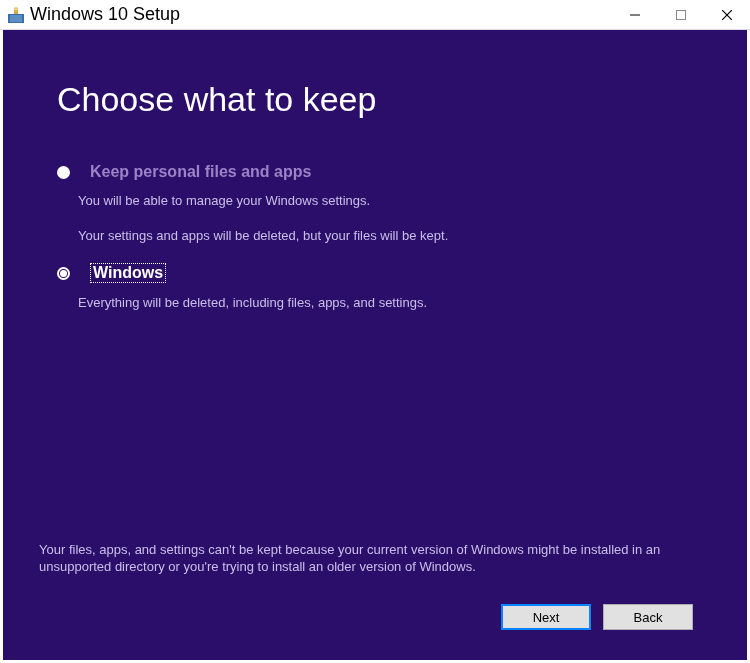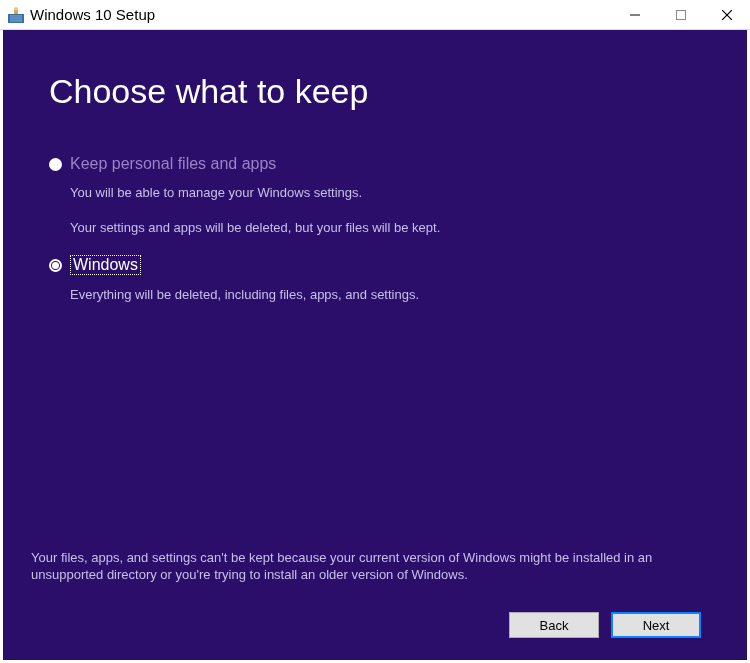--- a/index.html
+++ b/index.html
@@ -10,42 +10,42 @@
       overflow: hidden;
       position: relative;
     }
     .titlebar {
       height: 30px;
       display: flex;
       align-items: center;
       padding-left: 8px;
       background: #fff;
       border-bottom: 1px solid #ddd;
-      font-size: 15px;
+      font-size: 18px;
       color: #000;
     }
     .titlebar-icon {
       width: 16px; height: 16px;
       margin-right: 6px;
       display: inline-block;
     }
     .titlebar-title { flex: 0 0 auto; }
     .titlebar-spacer { flex: 1; }
     .tb-btn {
       width: 46px; height: 30px;
       display: flex; align-items: center; justify-content: center;
       font-size: 12px; color: #000;
       cursor: default;
     }
     .content {
       position: absolute;
       left: 3px; right: 3px; top: 30px; bottom: 3px;
       background: #2b0e6a;
       color: #fff;
-      padding: 4px;
+      padding: 12px;
     }
     .inner {
       padding: 38px 42px 0 42px;
       height: 100%;
       position: relative;
     }
     .heading {
       font-size: 34px;
       font-weight: 300;
       color: #fff;
@@ -78,21 +78,22 @@
     .radio.selected::after {
       content: "";
       position: absolute;
       left: 1px; top: 1px;
       width: 7px; height: 7px;
       background: #fff;
       border-radius: 50%;
     }
     .opt-label {
       font-size: 16px;
-      font-weight: 400;
+      font-weight: 700;
+      margin-left: 12px;
     }
     .opt-label.disabled {
       color: #9a83c6;
     }
     .opt-label.focused {
       border: 1px dotted #fff;
       padding: 0 2px;
     }
     .opt-desc {
       font-size: 13px;
@@ -185,17 +186,17 @@
           <span class="opt-label focused">Windows</span>
         </div>
         <div class="opt-desc">Everything will be deleted, including files, apps, and settings.</div>
       </div>
 
     </div>
 
     <div class="footnote">Your files, apps, and settings can't be kept because your current version of Windows might be installed in an unsupported directory or you're trying to install an older version of Windows.</div>
 
     <div class="button-row">
+      <div class="btn primary">Next</div>
       <div class="btn">Back</div>
-      <div class="btn primary">Next</div>
     </div>
   </div>
 </div>
 
 </body></html>

